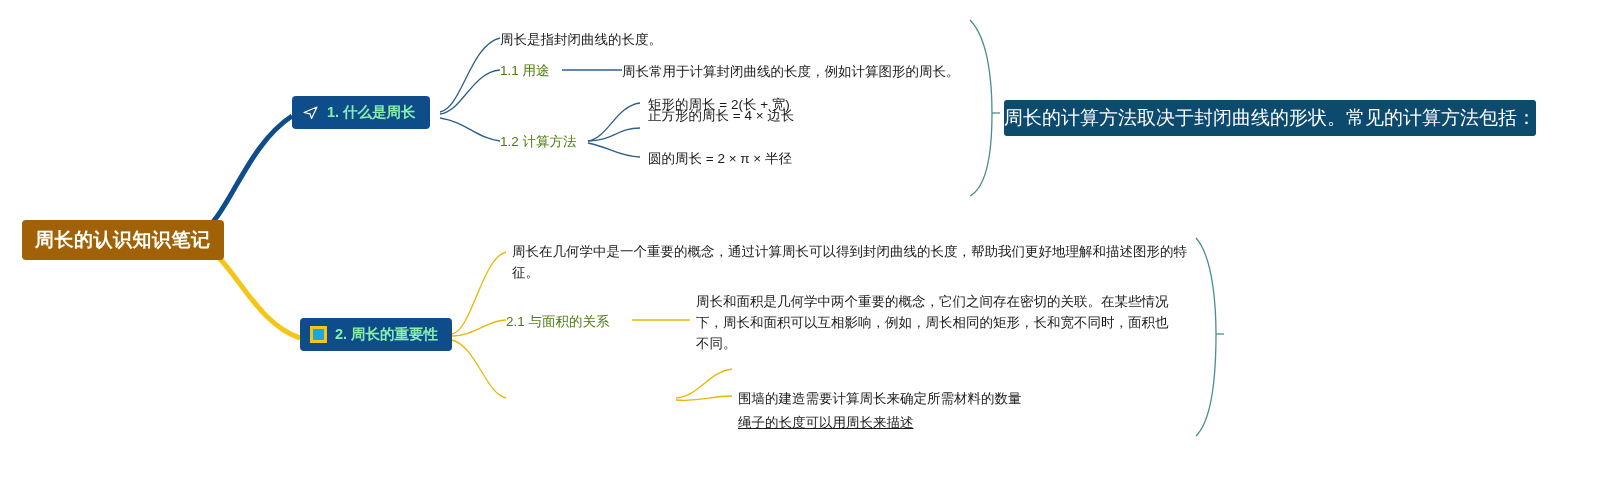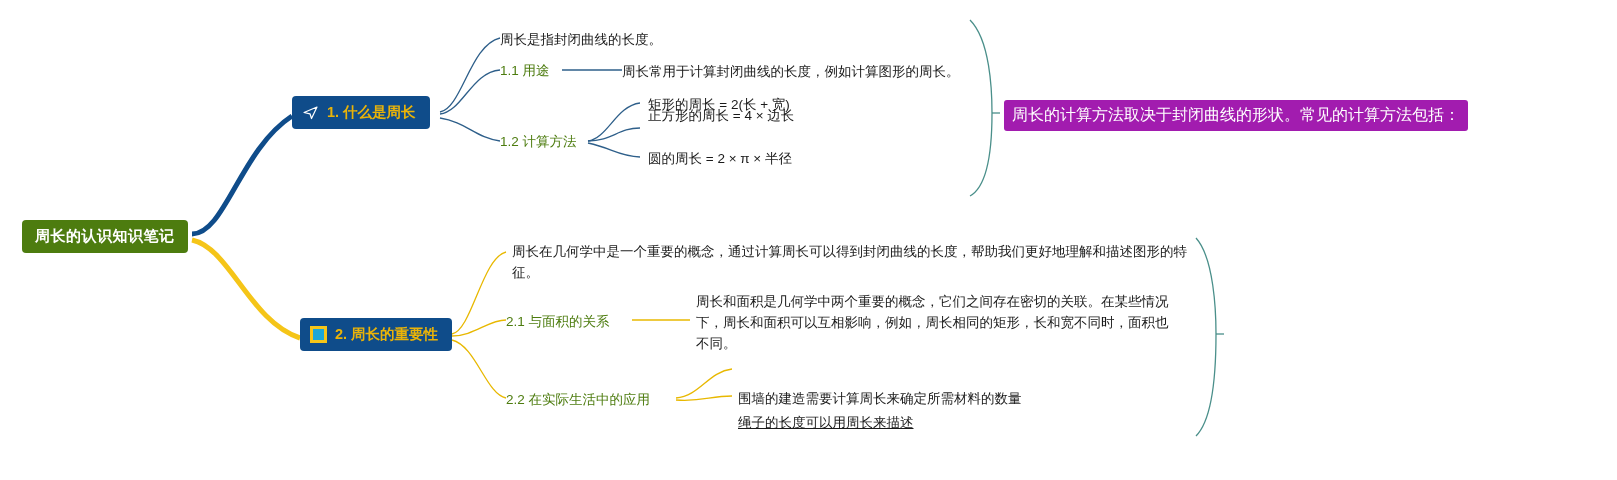--- a/index.html
+++ b/index.html
@@ -26,32 +26,32 @@
     height: 480px;
     pointer-events: none;
   }
   .node {
     position: absolute;
     box-sizing: border-box;
     white-space: nowrap;
   }
   
   .root-node {
-    background: #4d7c0f;
+    background: #a16207;
     color: #ffffff;
-    font-size: 15px;
+    font-size: 19px;
     font-weight: bold;
     padding: 7px 13px;
     border-radius: 4px;
     letter-spacing: 0.5px;
   }
   
   .l1-node {
     background: #0f4c8a;
-    color: #eab308;
+    color: #86efac;
     font-size: 14.5px;
     font-weight: bold;
     padding: 7px 14px 7px 10px;
     border-radius: 4px;
     display: flex;
     align-items: center;
     gap: 8px;
   }
   .l1-icon {
     display: inline-block;
@@ -86,24 +86,24 @@
     color: #1a1a1a;
     font-size: 13.5px;
     line-height: 21px;
     padding: 1px 0;
   }
   .leaf-node.wrap {
     white-space: normal;
   }
   
   .summary-node {
-    background: #a21caf;
+    background: #0c4a6e;
     color: #ffffff;
-    font-size: 16px;
-    padding: 5px 8px;
+    font-size: 19px;
+    padding: 5px 0;
     border-radius: 3px;
   }
 </style>
 </head>
 <body>
 
 <div id="canvas">
 
   <svg class="links" viewBox="0 0 1617 480">
 
@@ -190,23 +190,20 @@
   </div>
 
   <div class="node l2-node" style="left:506px; top:311px;">
     <span>2.1 与面积的关系</span>
   </div>
 
   <div class="node leaf-node wrap" style="left:696px; top:291px; width:484px;font-family:Liberation Mono, monospace;">
     <span>周长和面积是几何学中两个重要的概念，它们之间存在密切的关联。在某些情况下，周长和面积可以互相影响，例如，周长相同的矩形，长和宽不同时，面积也不同。</span>
   </div>
 
-  <div class="node l2-node" style="left:506px; top:389px;">
-    <span>2.2 在实际生活中的应用</span>
-  </div>
 
   <div class="node leaf-node" style="left:738px; top:359px;margin-top:28px;">
     <span>围墙的建造需要计算周长来确定所需材料的数量</span>
   </div>
   <div class="node leaf-node" style="left:738px; top:411px;text-decoration:underline;">
     <span>绳子的长度可以用周长来描述</span>
   </div>
 
 
 </div>

